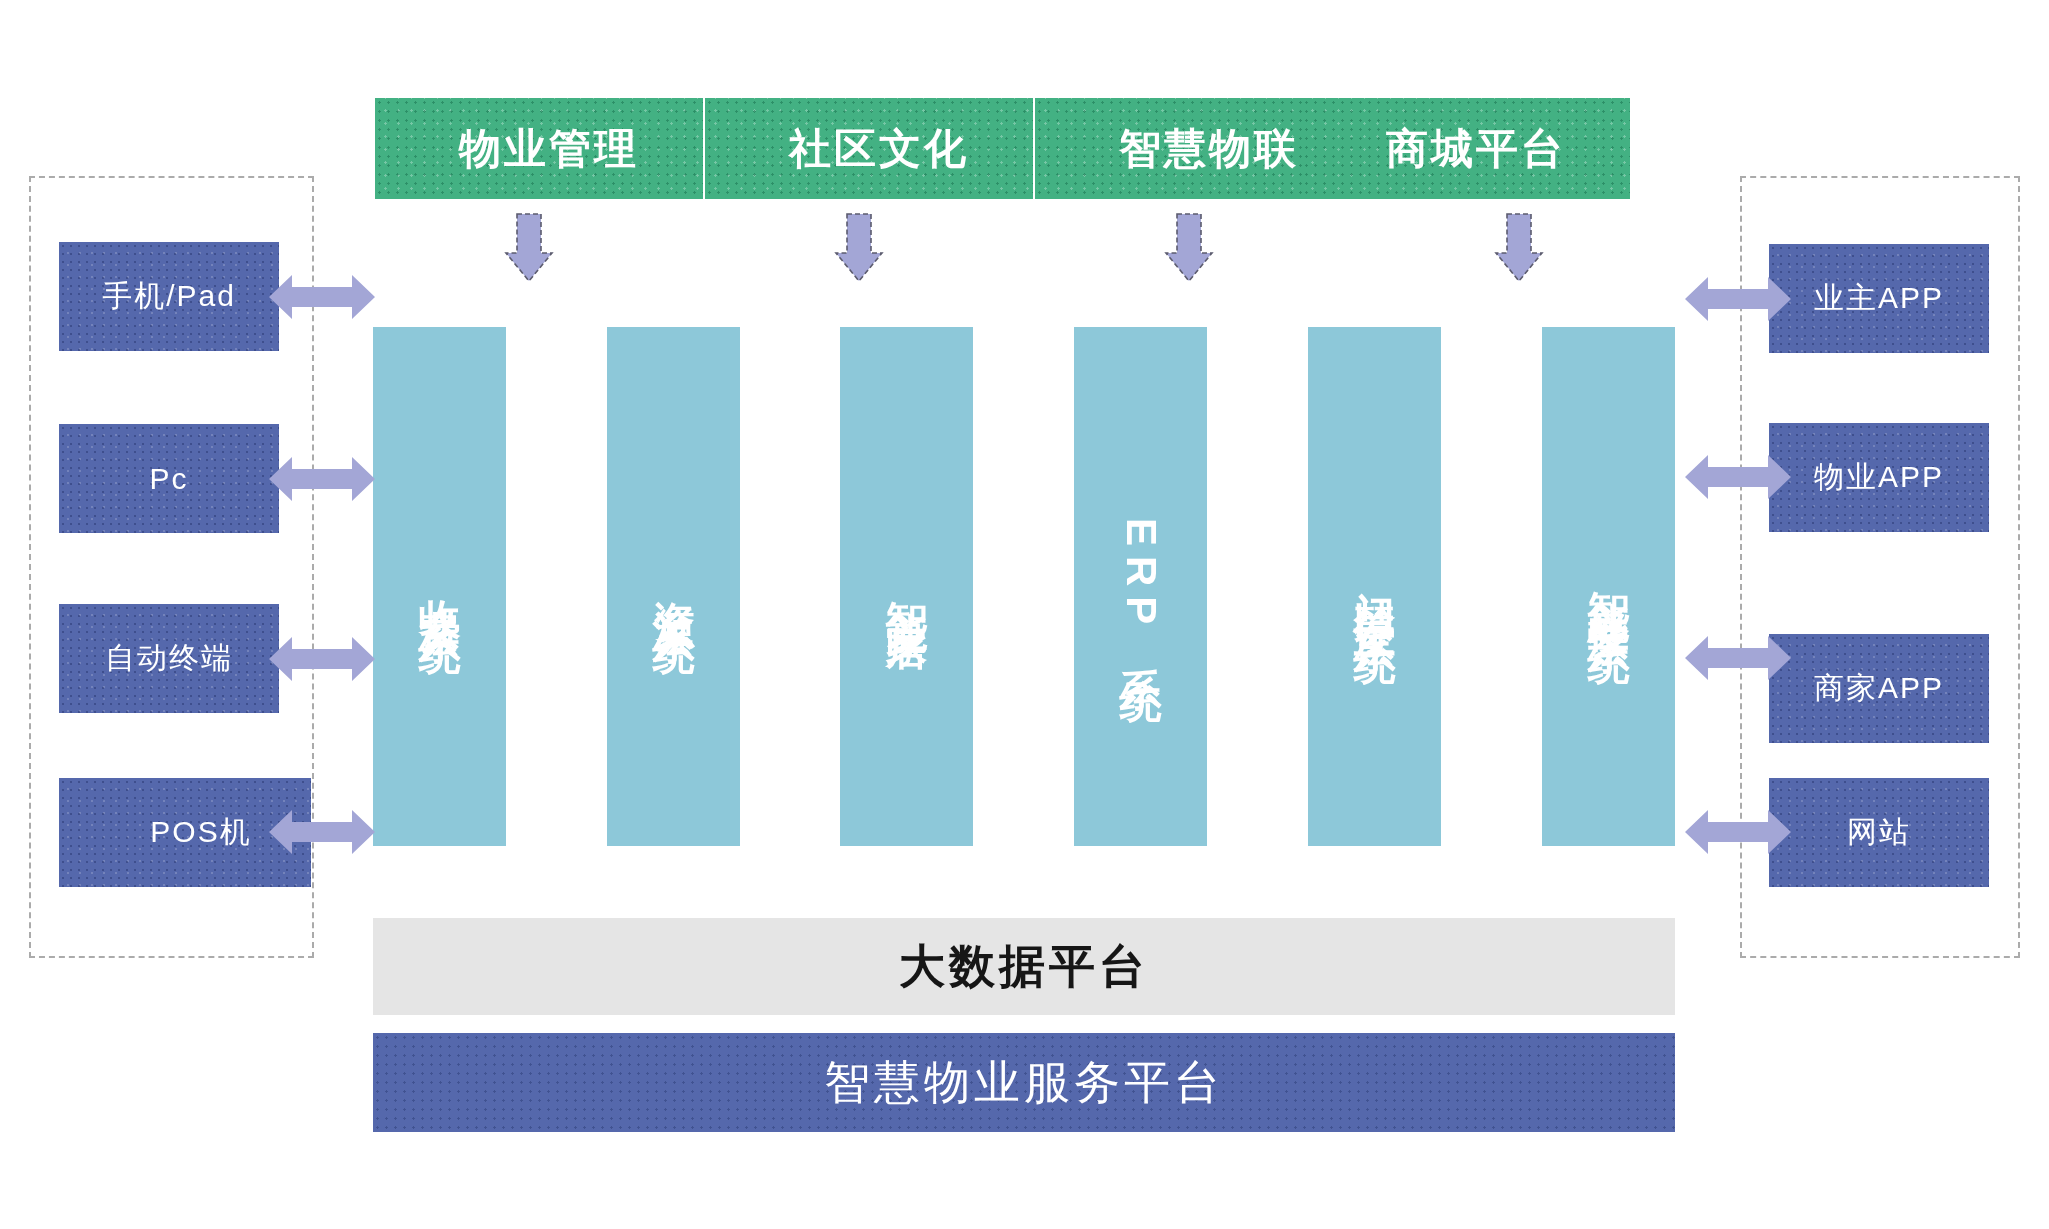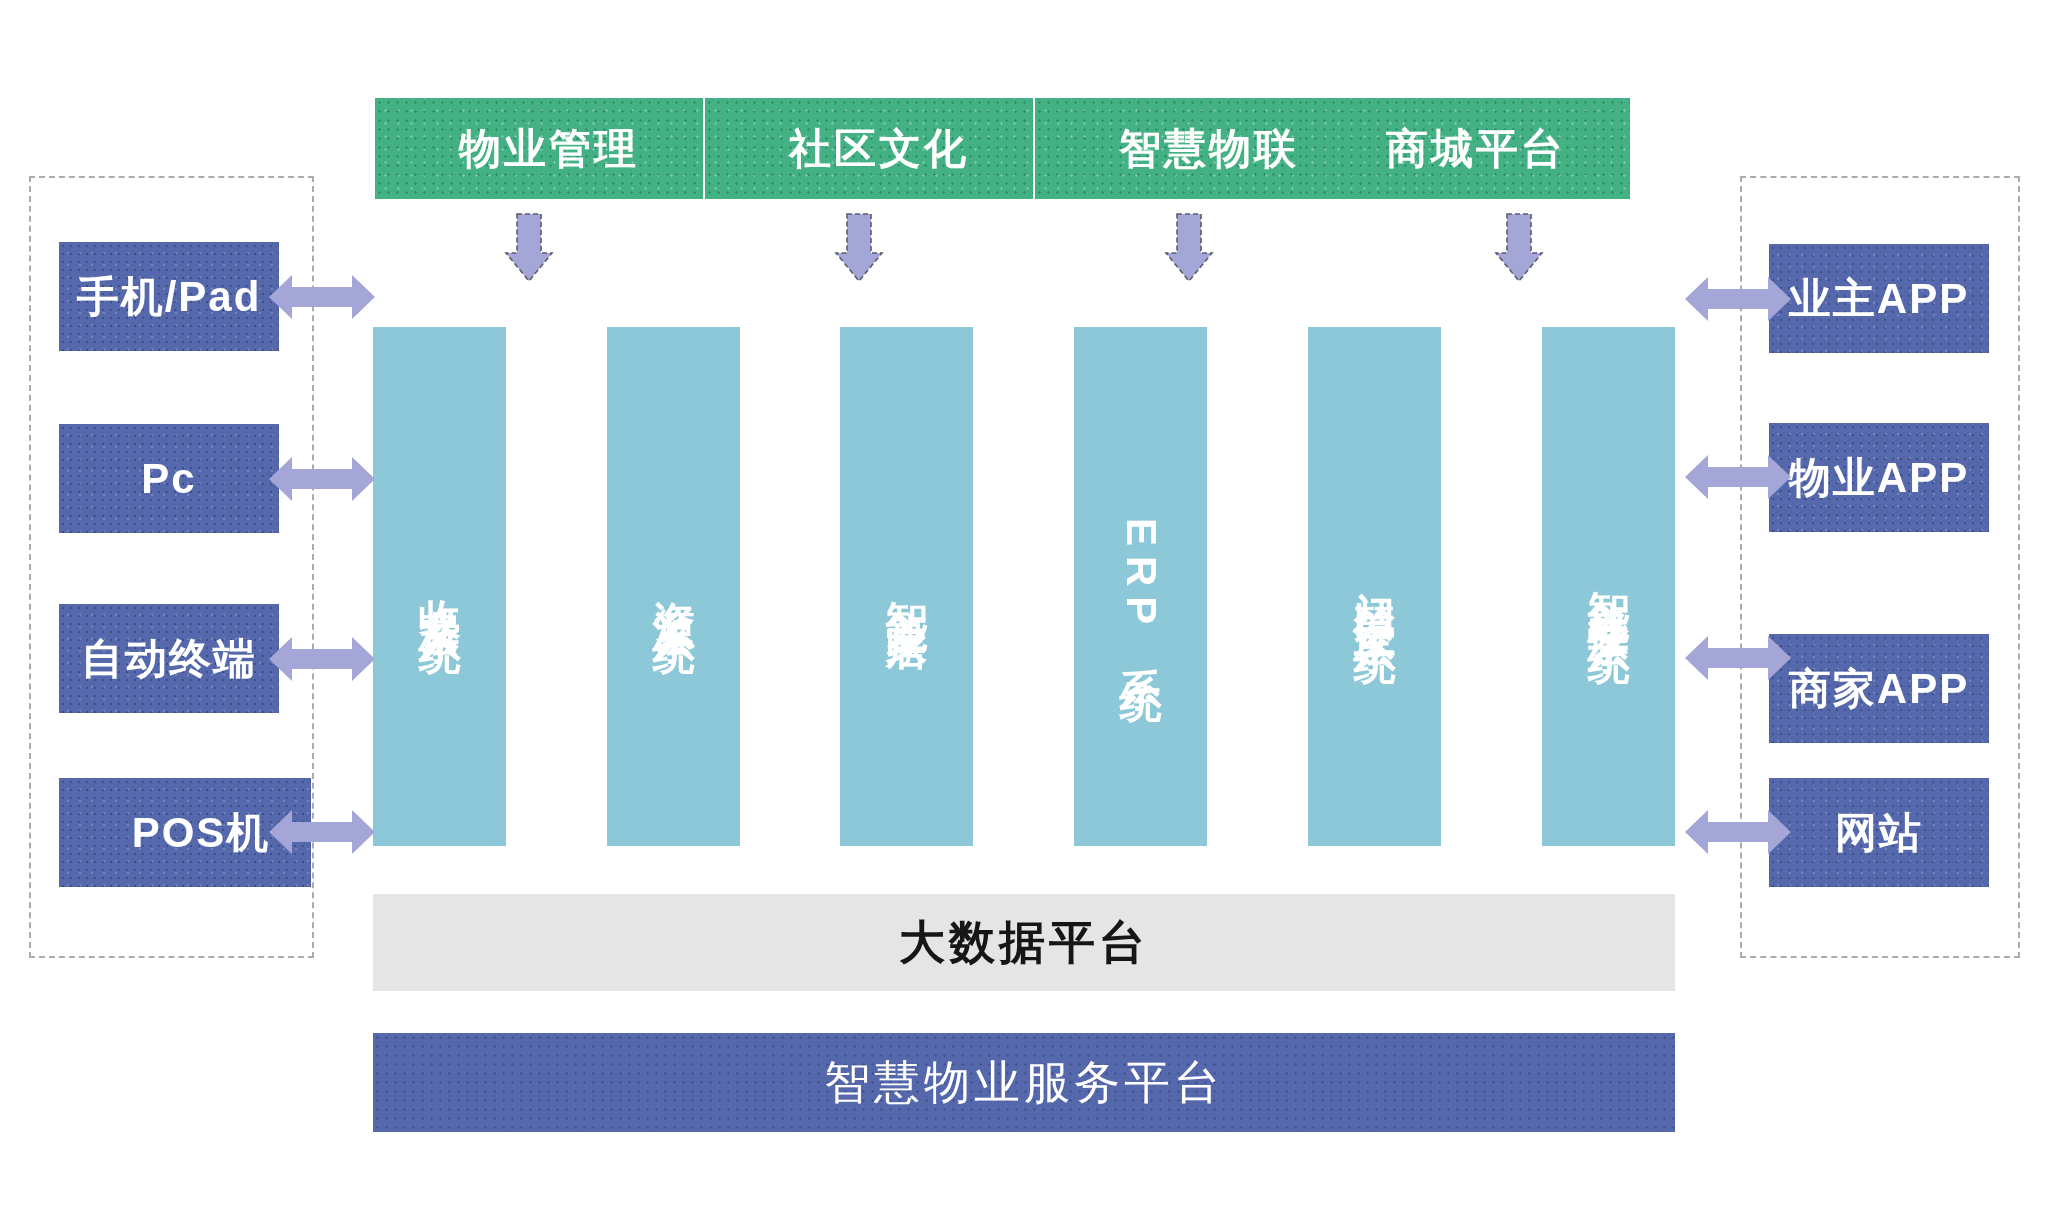--- a/index.html
+++ b/index.html
@@ -28,21 +28,21 @@
     background:#8DC8D9;
     display:flex;align-items:center;justify-content:center;
   }
   .col span{
     writing-mode:vertical-rl;text-orientation:mixed;
     color:#ffffff;font-size:42px;font-weight:bold;letter-spacing:10px;
     white-space:nowrap;
   }
   
   .graybar{
-    position:absolute;left:373px;top:894px;width:1302px;height:97px;
+    position:absolute;left:373px;top:918px;width:1302px;height:97px;
     background:#E5E5E5;
     display:flex;align-items:center;justify-content:center;
   }
   .graybar span{color:#161616;font-size:46px;font-weight:bold;letter-spacing:4px;}
   .purplebar{
     position:absolute;left:373px;top:1033px;width:1302px;height:99px;
     background-color:#5568AC;
     background-image:radial-gradient(rgba(28,42,96,.35) 1.2px, transparent 1.3px);
     background-size:9px 9px;
     display:flex;align-items:center;justify-content:center;
@@ -60,21 +60,21 @@
     position:absolute;width:220px;height:109px;
     background-color:#5568AC;
     background-image:
       radial-gradient(rgba(28,42,96,.4) 1.2px, transparent 1.3px),
       radial-gradient(rgba(255,255,255,.18) 1px, transparent 1.1px);
     background-size:8px 8px,12px 12px;
     background-position:0 0,3px 5px;
     display:flex;align-items:center;justify-content:center;
     z-index:2;
   }
-  .sbox span{color:#ffffff;font-size:42px;font-weight:bold;letter-spacing:2px;white-space:nowrap;text-align:center;}
+  .sbox span{color:#ffffff;font-size:30px;font-weight:normal;letter-spacing:2px;white-space:nowrap;text-align:center;}
   .sbox.lft{left:59px;}
   .sbox.rgt{left:1769px;}
   
   .darrow{position:absolute;top:213px;width:50px;height:70px;z-index:1;}
   .harrow{position:absolute;width:108px;height:52px;z-index:3;}
 </style>
 </head>
 <body>
 
 <div id="stage">

